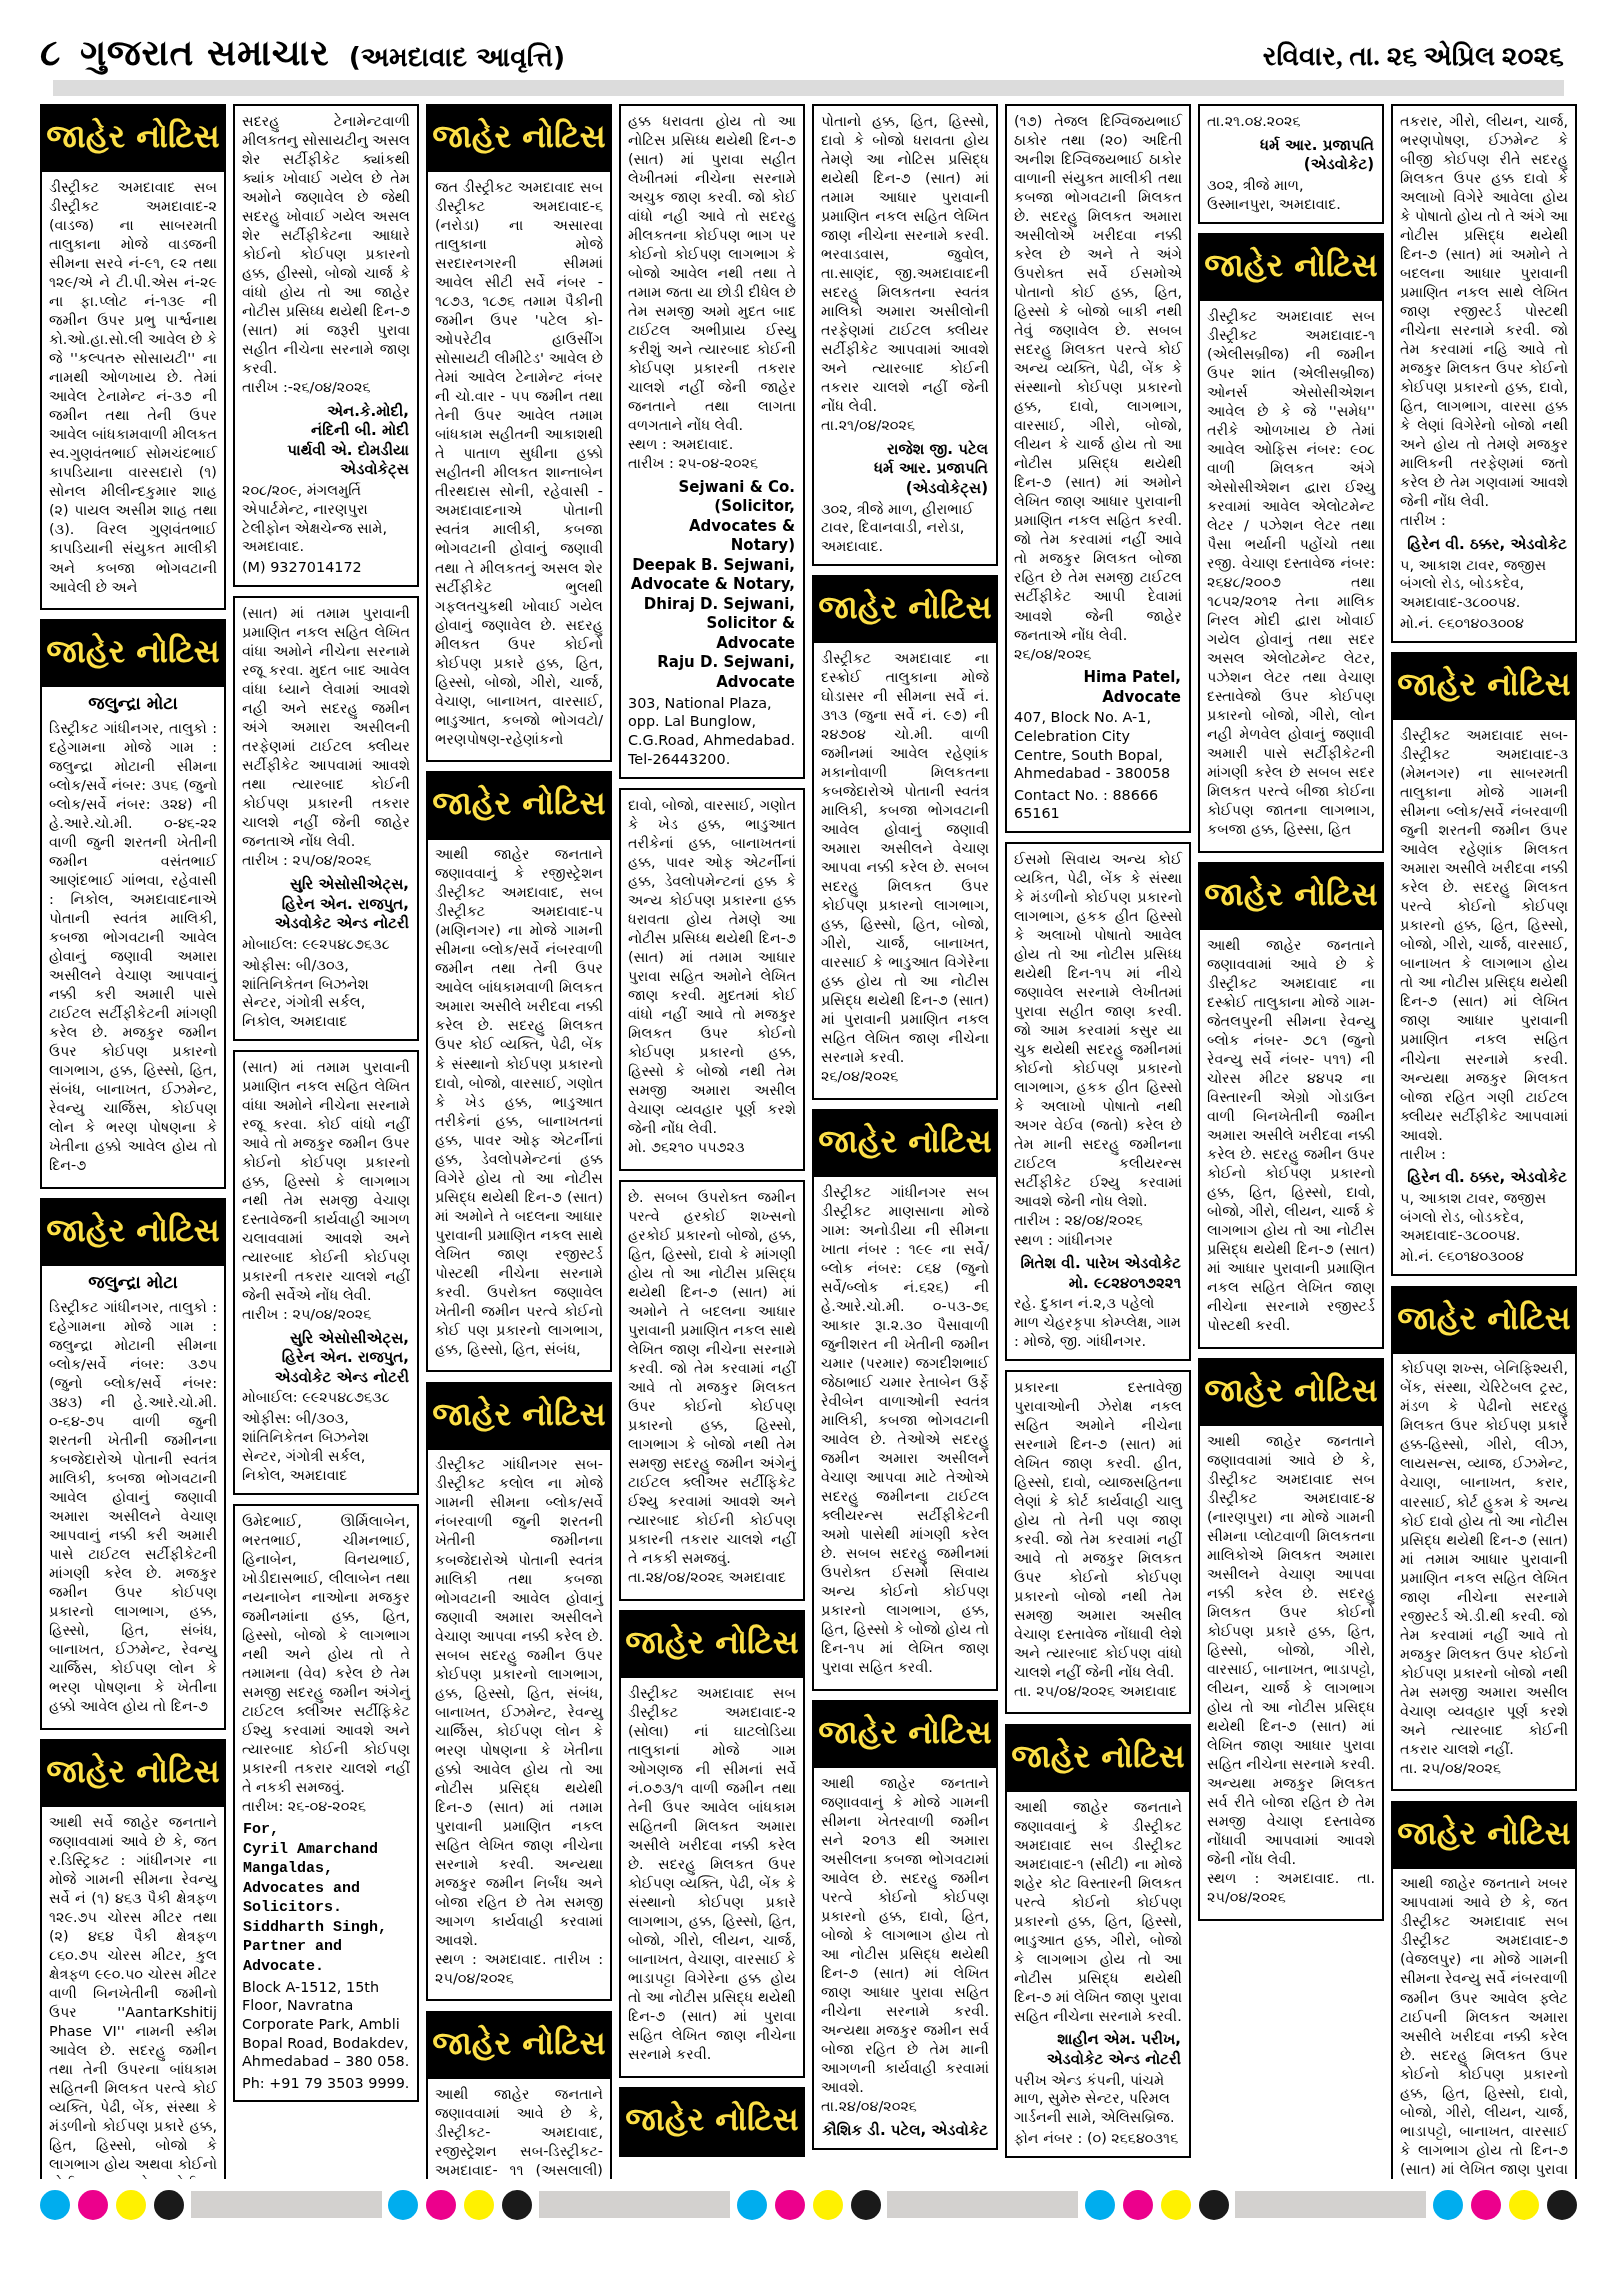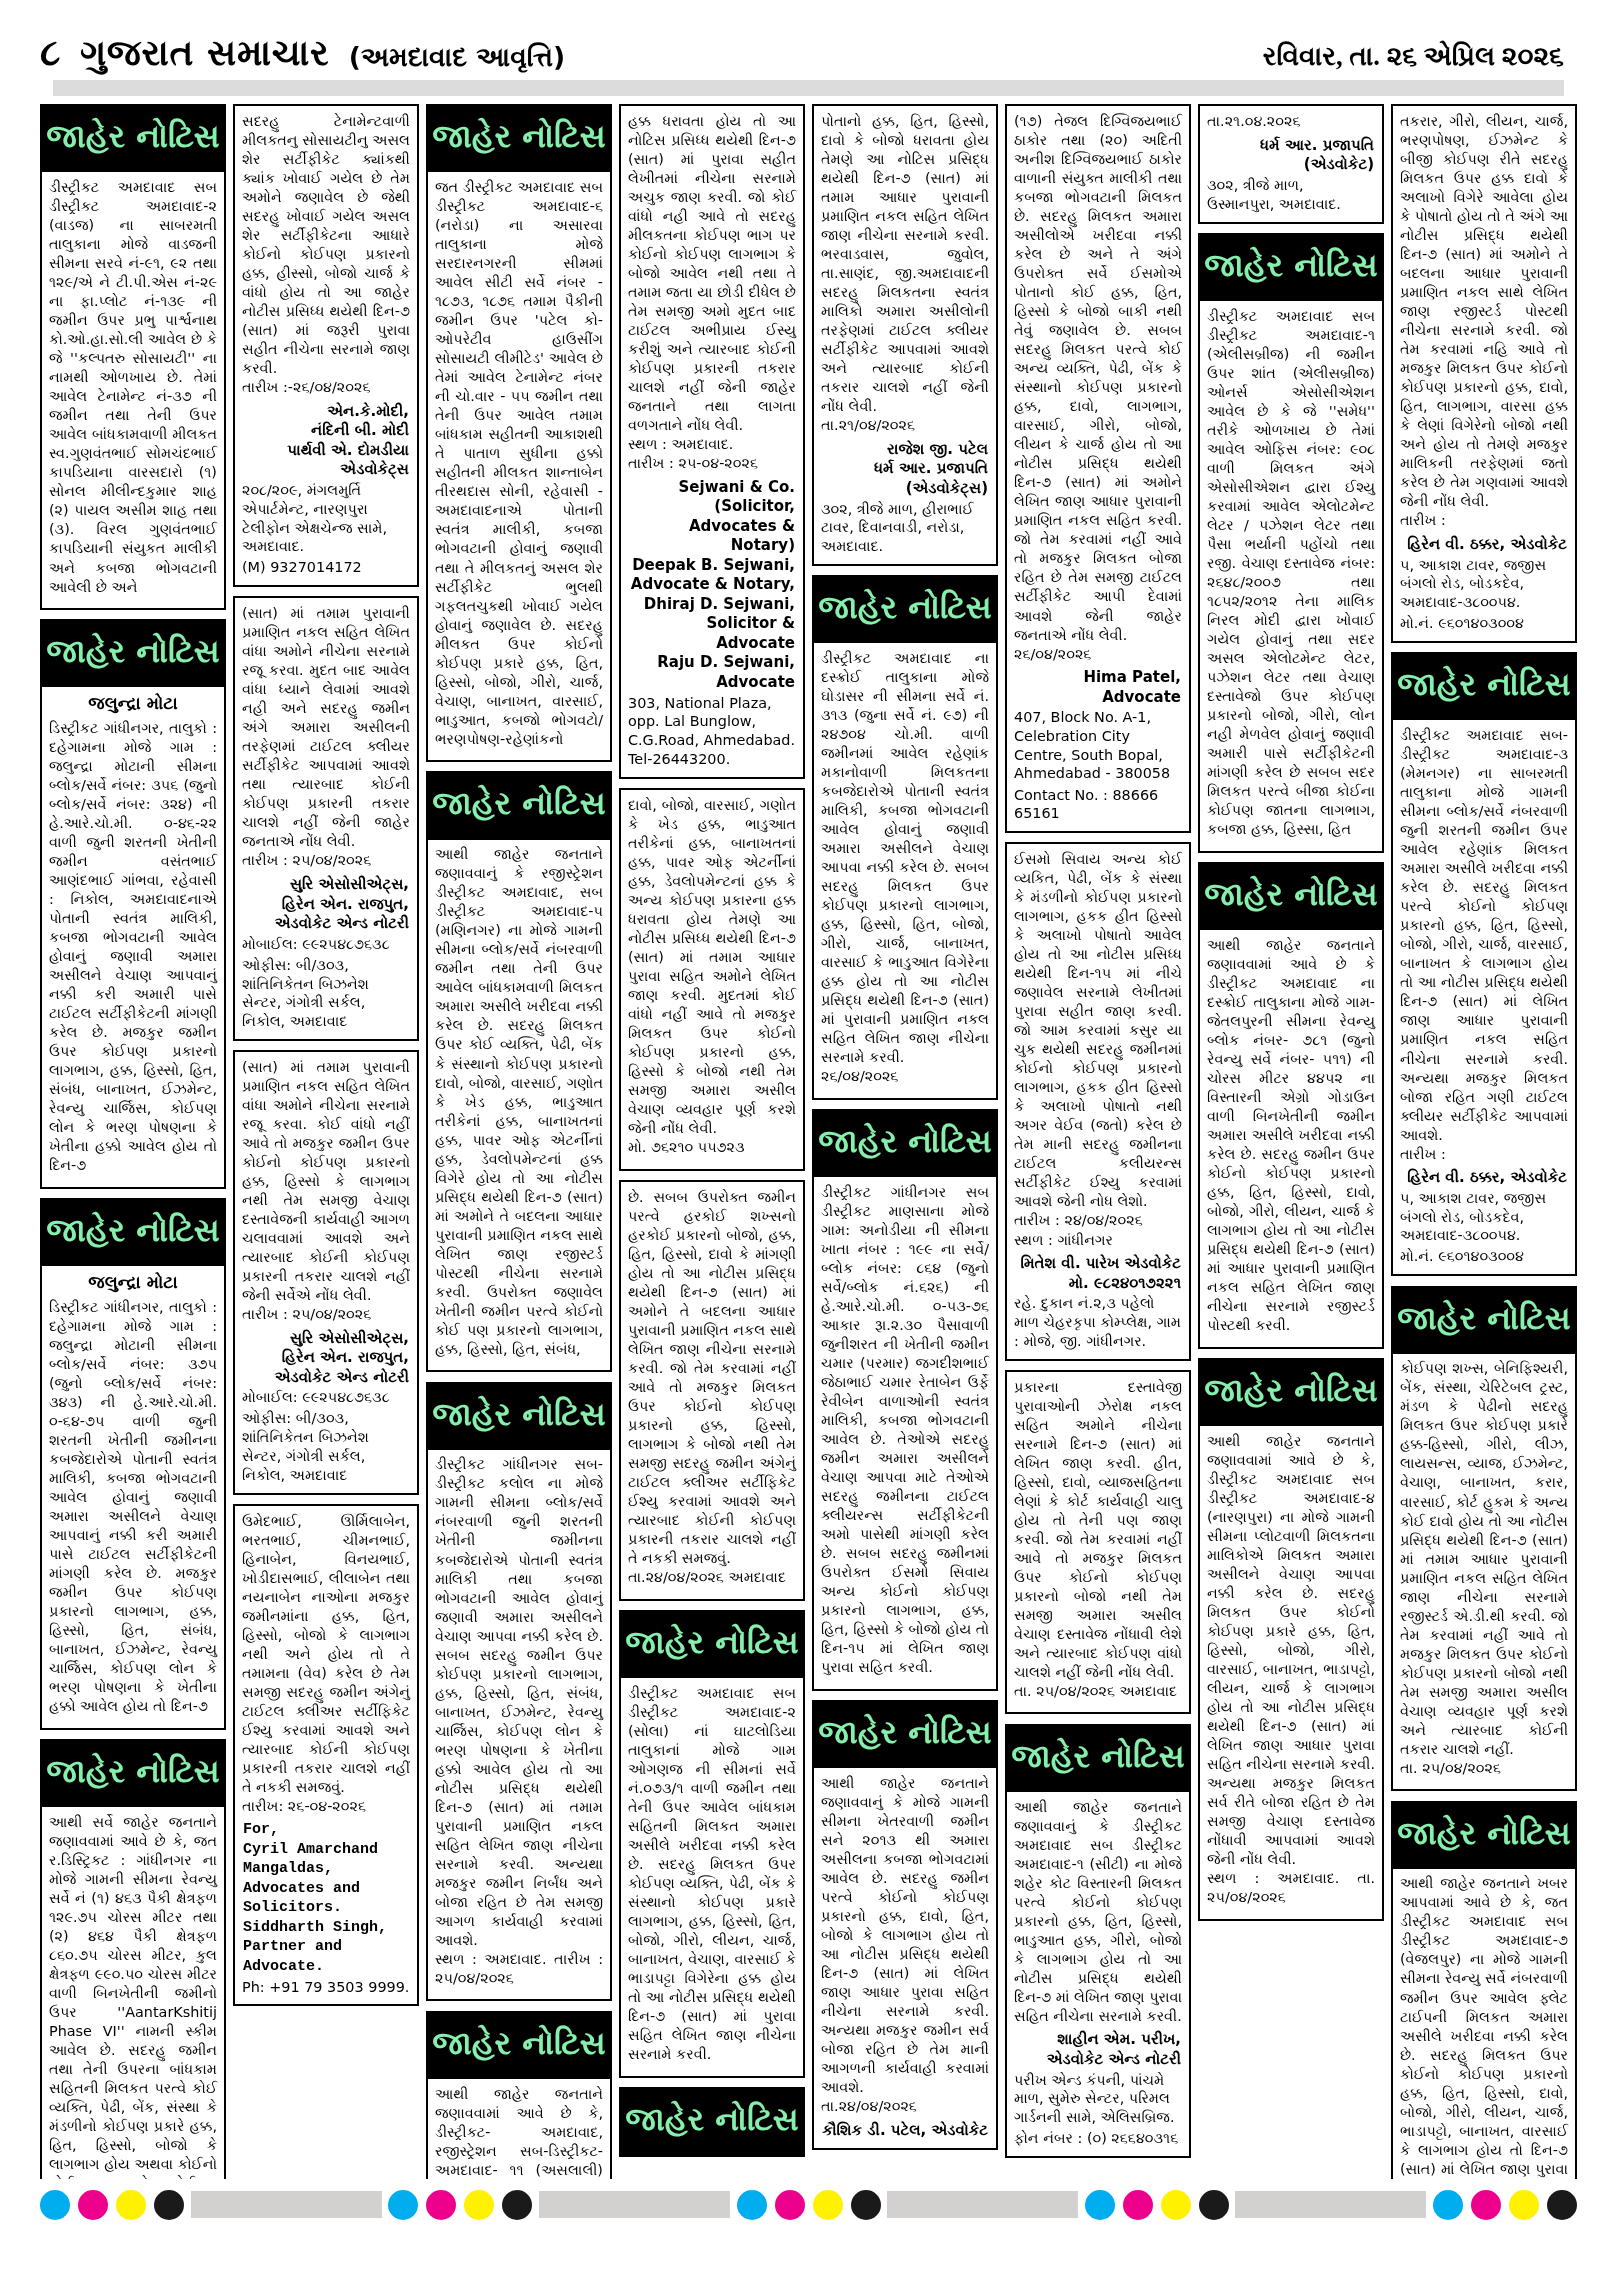--- a/index.html
+++ b/index.html
@@ -20,21 +20,21 @@
   .mast-date{font-size:26.6px;font-weight:bold;line-height:1.1;font-family:Liberation Serif, serif;}
   .gray-rule{height:16px;background:#dcdcdc;margin:5.8px 53px 0 53px;}
   
   .columns{
     display:flex;gap:7px;align-items:flex-start;
     padding:8px 40px 0 40px;height:2075px;overflow:hidden;
   }
   .col{flex:1 1 0;min-width:0;display:flex;flex-direction:column;}
   .block{border:2.3px solid #000;margin-bottom:9.2px;background:#fff;}
   .block-header{
-    background:#000;color:#86efac;text-align:center;font-weight:bold;
+    background:#000;color:#fde047;text-align:center;font-weight:bold;
     font-size:32px;line-height:1.05;padding:14px 2.3px 18.5px 2.3px;
   }
   .block-subheader{text-align:center;font-weight:bold;font-size:17.3px;padding:5.8px 4.6px 0 4.6px;}
   .block-body{padding:5.8px 7px 4.6px 7px;font-size:14.4px;line-height:1.32;text-align:justify;}
   .block-body p{margin:0;}
   .sig-line{font-weight:bold;text-align:right;font-size:15px;line-height:1.3;padding:0 8px;}
   .sig-left .sig-line{text-align:left;font-family:Liberation Mono, monospace;}
   .note-line{font-size:14.4px;line-height:1.3;text-align:left;padding:1.2px 7px;}
   .block .tail-pad{height:7px;}
   
@@ -132,20 +132,21 @@
       <div class="block eng sig-left">
         <div class="block-body">
           <p>ઉમેદભાઈ, ઊર્મિલાબેન, ભરતભાઈ, ચીમનભાઈ, હિનાબેન, વિનયભાઈ, ખોડીદાસભાઈ, લીલાબેન તથા નયનાબેન નાઓના મજકુર જમીનમાંના હક્ક, હિત, હિસ્સો, બોજો કે લાગભાગ નથી અને હોય તો તે તમામના (વેવ) કરેલ છે તેમ સમજી સદરહુ જમીન અંગેનું ટાઈટલ ક્લીઅર સર્ટીફિકેટ ઈશ્યુ કરવામાં આવશે અને ત્યારબાદ કોઈની કોઈપણ પ્રકારની તકરાર ચાલશે નહીં તે નકકી સમજવું.</p>
           <p>તારીખ: ૨૬-૦૪-૨૦૨૬</p>
         </div>
         <div class="sig-line">For,</div>
         <div class="sig-line">Cyril Amarchand Mangaldas,</div>
         <div class="sig-line">Advocates and Solicitors.</div>
         <div class="sig-line">Siddharth Singh,</div>
         <div class="sig-line">Partner and Advocate.</div>
+        <div class="note-line">Block A-1512, 15th Floor, Navratna Corporate Park, Ambli Bopal Road, Bodakdev, Ahmedabad – 380 058.</div>
         <div class="note-line">Ph: +91 79 3503 9999.</div>
         <div class="tail-pad"></div>
       </div>
     </div>
     <div class="col">
       <div class="block">
         <div class="block-header">જાહેર નોટિસ</div>
         <div class="block-body">
           <p>જત ડીસ્ટ્રીકટ અમદાવાદ સબ ડીસ્ટ્રીકટ અમદાવાદ-૬ (નરોડા) ના અસારવા તાલુકાના મોજે સરદારનગરની સીમમાં આવેલ સીટી સર્વે નંબર - ૧૮૭૩, ૧૮૭૬ તમામ પૈકીની જમીન ઉપર 'પટેલ કો-ઓપરેટીવ હાઉસીંગ સોસાયટી લીમીટેડ' આવેલ છે તેમાં આવેલ ટેનામેન્ટ નંબર ની ચો.વાર - ૫૫ જમીન તથા તેની ઉપર આવેલ તમામ બાંધકામ સહીતની આકાશથી તે પાતાળ સુધીના હક્કો સહીતની મીલકત શાન્તાબેન તીરથદાસ સોની, રહેવાસી - અમદાવાદનાએ પોતાની સ્વતંત્ર માલીકી, કબજા ભોગવટાની હોવાનું જણાવી તથા તે મીલકતનું અસલ શેર સર્ટીફીકેટ ભુલથી ગફલતચુકથી ખોવાઈ ગયેલ હોવાનું જણાવેલ છે. સદરહુ મીલકત ઉપર કોઈનો કોઈપણ પ્રકારે હક્ક, હિત, હિસ્સો, બોજો, ગીરો, ચાર્જ, વેચાણ, બાનાખત, વારસાઈ, ભાડુઆત, કબજો ભોગવટો/ભરણપોષણ-રહેણાંકનો</p>
         </div>

